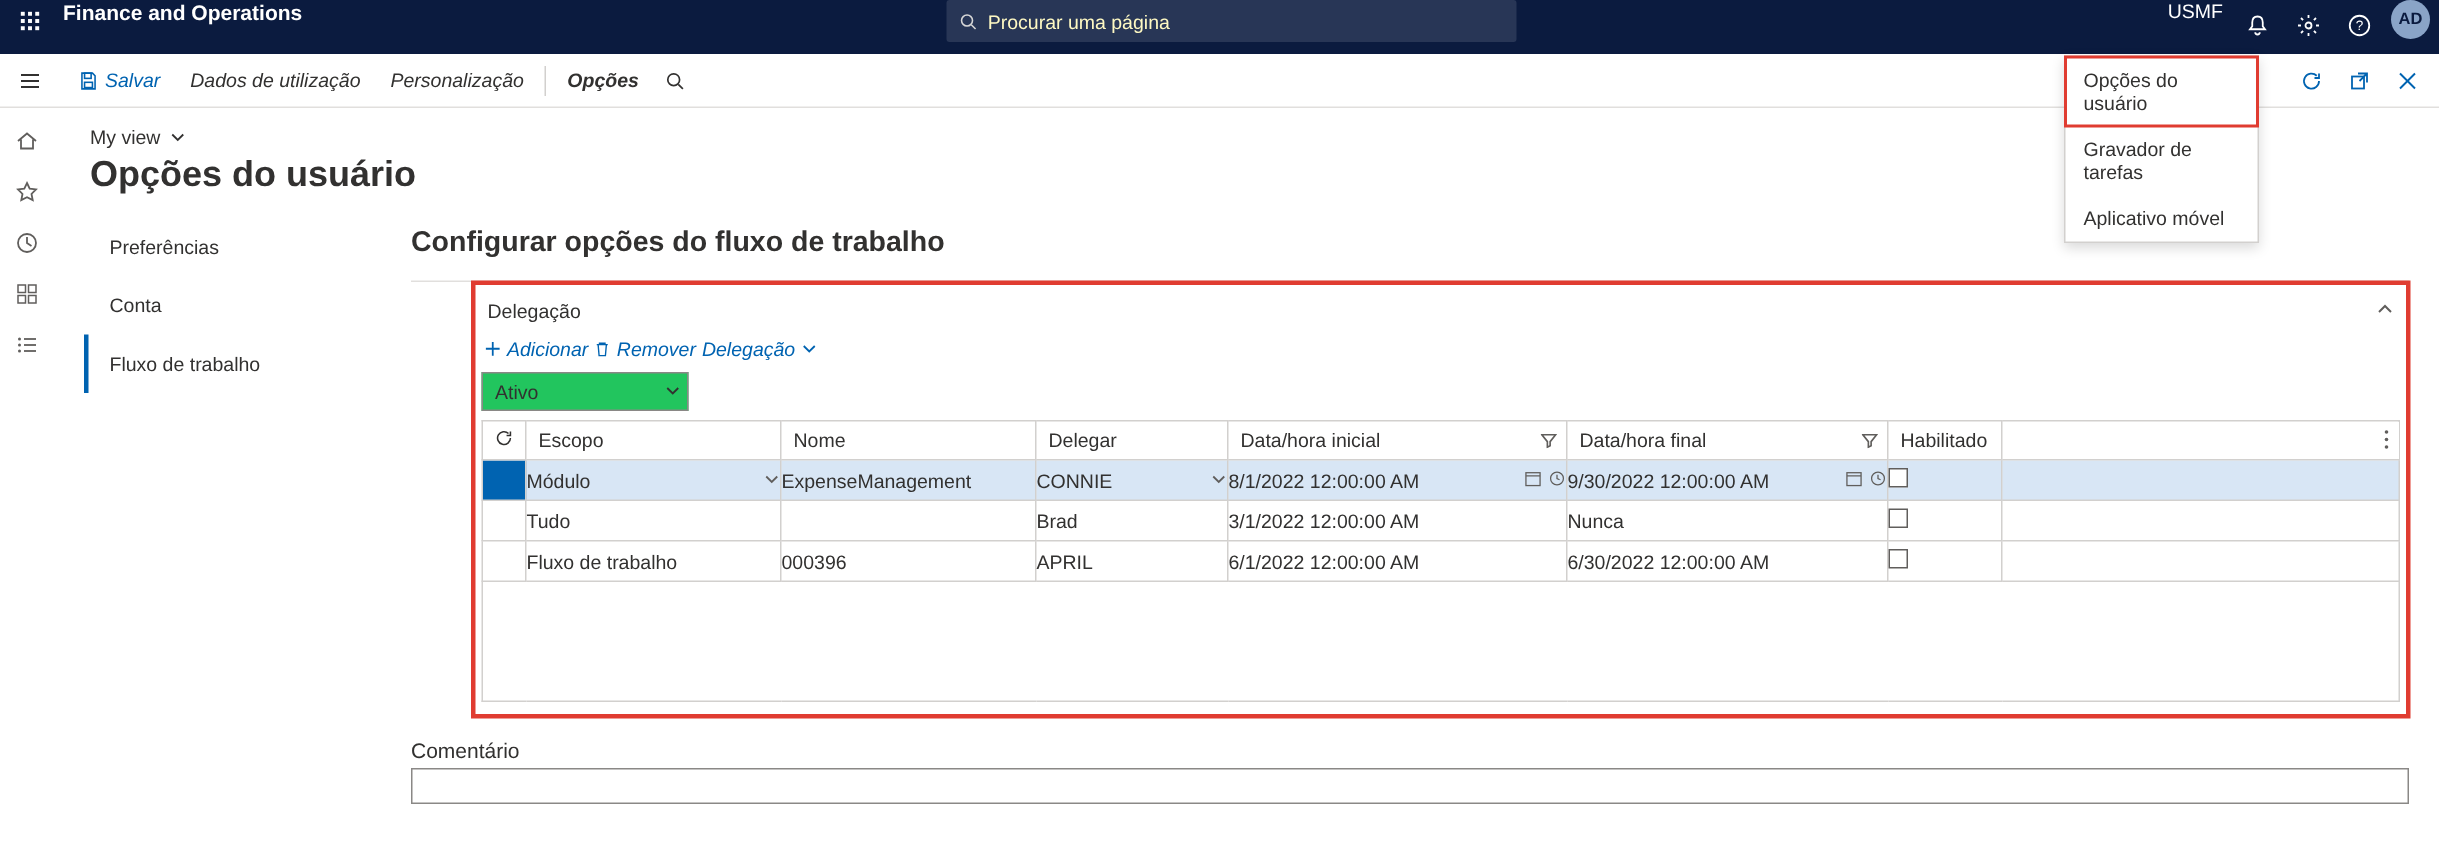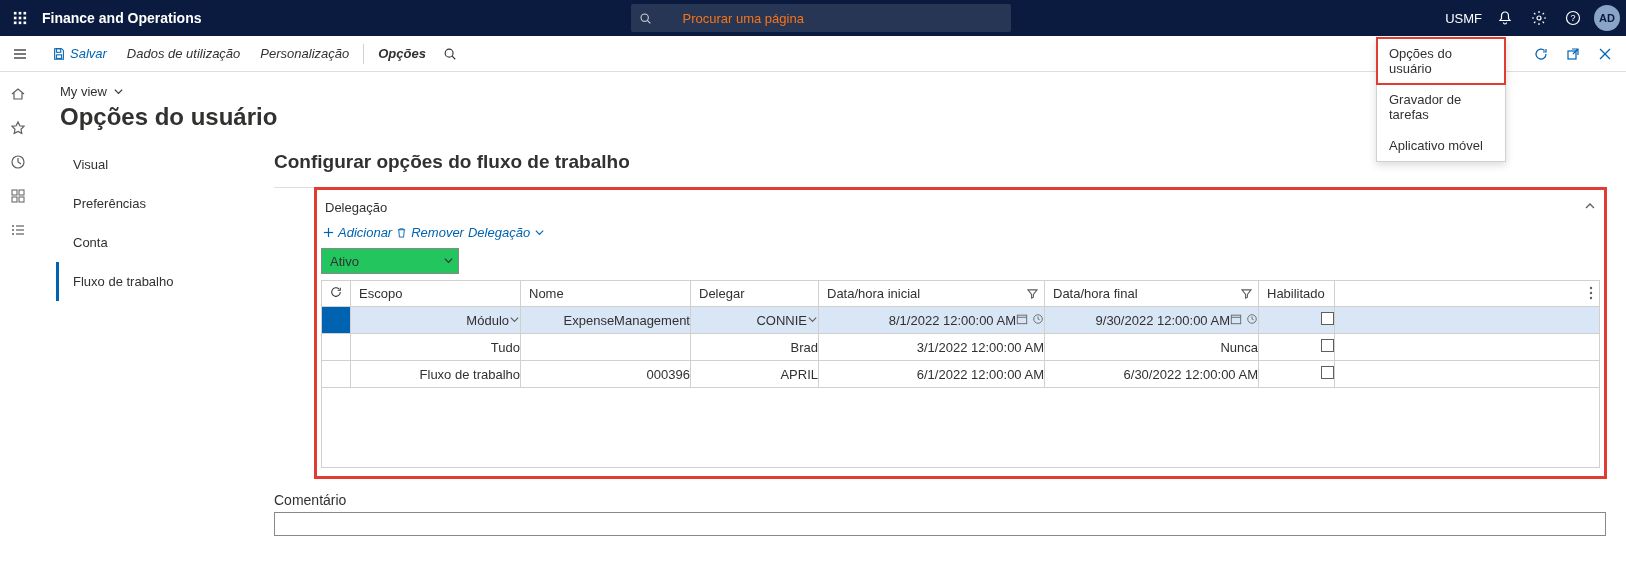--- a/index.html
+++ b/index.html
@@ -1,24 +1,24 @@
 <!DOCTYPE html>
 <html><head>
 <meta charset="utf-8">
 <style>
   * { box-sizing: border-box; margin: 0; padding: 0; }
   html, body { font-family: "Segoe UI", Arial, sans-serif; font-size: 13px; color: #323130; background: #fff; width: 1626px; }
   
-  .topbar { background: #0b1b3f; color: #fff; height: 36px; display: flex; align-items: center; padding: 0 6px; }
+  .topbar { background: #0b1b3f; color: #fff; height: 36px; display: flex; padding: 0 6px; }
   .topbar .waffle { width: 28px; height: 28px; display:flex; align-items:center; justify-content:center; margin-right: 8px; cursor:pointer; }
   .topbar .brand { font-weight: 600; font-size: 14px; }
   .topbar .spacer-left { flex: 0 0 430px; }
   .topbar .searchbox { flex: 0 0 380px; height: 28px; background: rgba(255,255,255,0.12); border-radius: 2px; display:flex; align-items:center; padding:0 8px; color: #d6d6d6; }
   .topbar .searchbox svg { margin-right: 6px; }
-  .topbar .searchbox span { color: #f97316; margin-left: 24px; }
+  .topbar .searchbox span { color: #fef9c3; }
   .topbar .spacer-right { flex: 1; }
   .topbar .rbtn { width: 34px; height: 34px; display:flex; align-items:center; justify-content:center; cursor:pointer; }
   .topbar .company { font-size: 13px; padding: 0 6px; }
   .topbar .avatar { width: 26px; height: 26px; border-radius: 50%; background:#8aa4c7; color:#0b1b3f; font-size:11px; font-weight:600; display:flex; align-items:center; justify-content:center; margin-left:4px; }
 
   
   .cmdbar { height: 36px; border-bottom: 1px solid #e1dfdd; display:flex; align-items:center; padding-left: 8px; font-size: 13px; position:relative; }
   .cmdbar .hamburger { width:24px; height:24px; display:flex; align-items:center; justify-content:center; margin-right:10px; cursor:pointer; }
   .cmdbar .cmd { padding: 0 10px; height: 100%; display:flex; align-items:center; cursor:pointer; color:#323130;font-style:italic; }
   .cmdbar .cmd.save { color:#0063b1; font-weight:400; gap:4px; }
@@ -60,21 +60,21 @@
   .del-actions .act { color:#0063b1; display:flex; align-items:center; gap:4px; cursor:pointer; }
   .del-actions .act svg { color:#0063b1; }
 
   .dropdown { border:1px solid #8a8886; height:26px; width:138px; display:flex; align-items:center; padding:0 4px 0 8px; font-size:13px; background:#22c55e; cursor:pointer; }
   .dropdown .dd-chev { margin-left:auto; }
 
   table.grid { border-collapse:collapse; width:100%; margin-top:6px; font-size:13px; }
   table.grid th { text-align:left; font-weight:400; border:1px solid #d2d0ce; padding:5px 8px; background:#fff; position:relative; }
   table.grid th .filter { position:absolute; right:6px; top:6px; color:#605e5c; }
   table.grid th .more { position:absolute; right:6px; top:5px; color:#605e5c; }
-  table.grid td { border:1px solid #d2d0ce; padding:5px 0; background:#fff;text-align:right; }
+  table.grid td { border:1px solid #d2d0ce; padding:5px 0; background:#fff; }
   table.grid tr.selected td { background:#d8e6f5; }
   table.grid .rowhandle { width:18px; background:#fff; border:1px solid #d2d0ce; }
   table.grid tr.selected .rowhandle { background:#0063b1; }
   table.grid td .cell-dd { float:right; color:#605e5c; }
   table.grid td .cell-icons { float:right; color:#605e5c; display:inline-flex; gap:4px; }
   table.grid th.colrefresh { width:24px; text-align:center; }
   .chk { width:13px; height:13px; border:1px solid #605e5c; display:inline-block; background:#fff; }
 
   .blankrow td { height:80px; }
   .label-sm { font-size:14px; margin-top:14px; margin-bottom:4px; color:#323130; }
@@ -312,21 +312,20 @@
     <div class="breadcrumb">
       <span>My view</span>
       <svg width="11" height="11">
           <use href="#i-chev-down"></use>
         </svg>
     </div>
     <h1 class="pagetitle">Opções do usuário</h1>
 
     <div class="two-col">
       <div class="sidenav">
-        <div class="ni">Visual</div>
         <div class="ni">Preferências</div>
         <div class="ni">Conta</div>
         <div class="ni active">Fluxo de trabalho</div>
       </div>
 
       <div class="pane">
         <div class="section-title">Configurar opções do fluxo de trabalho</div>
 
 
         <div class="delegation-box">

